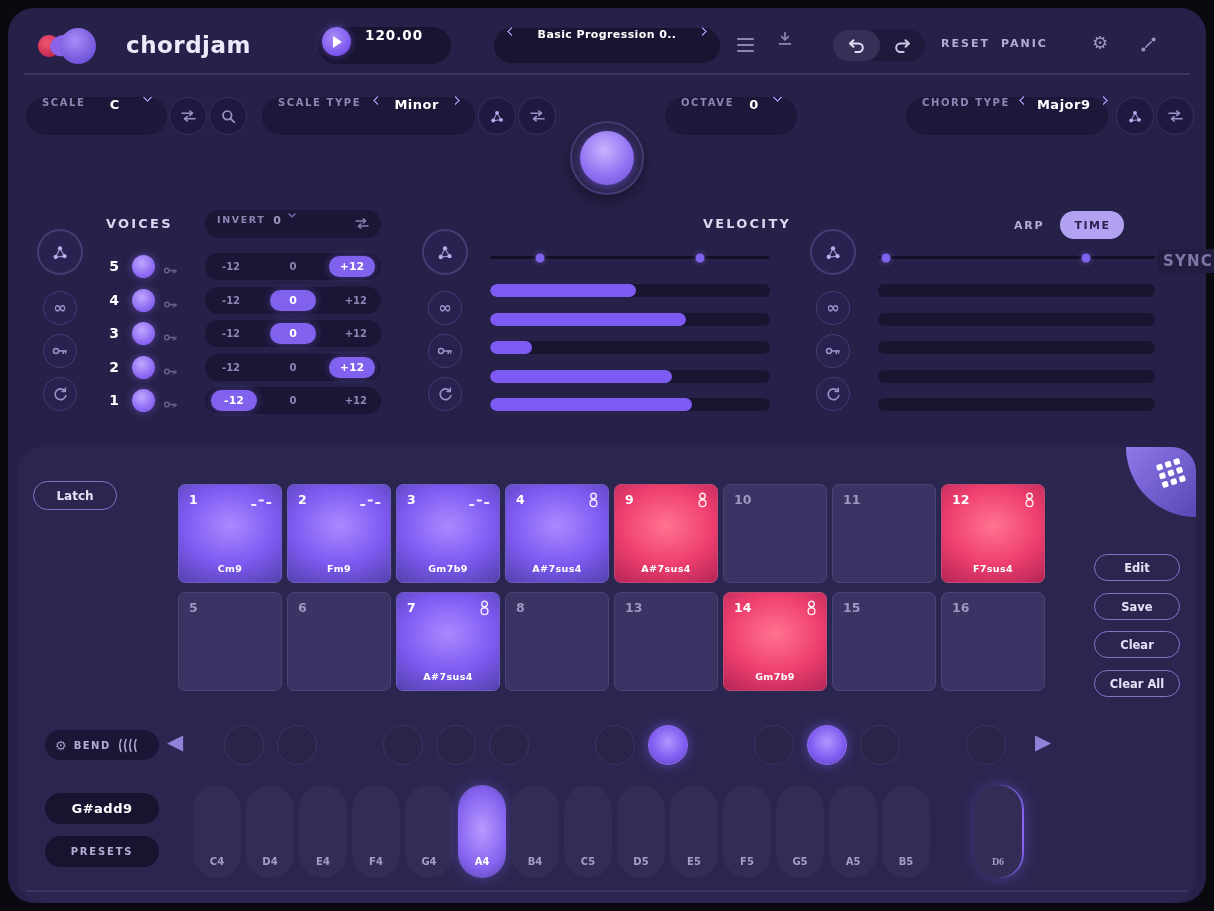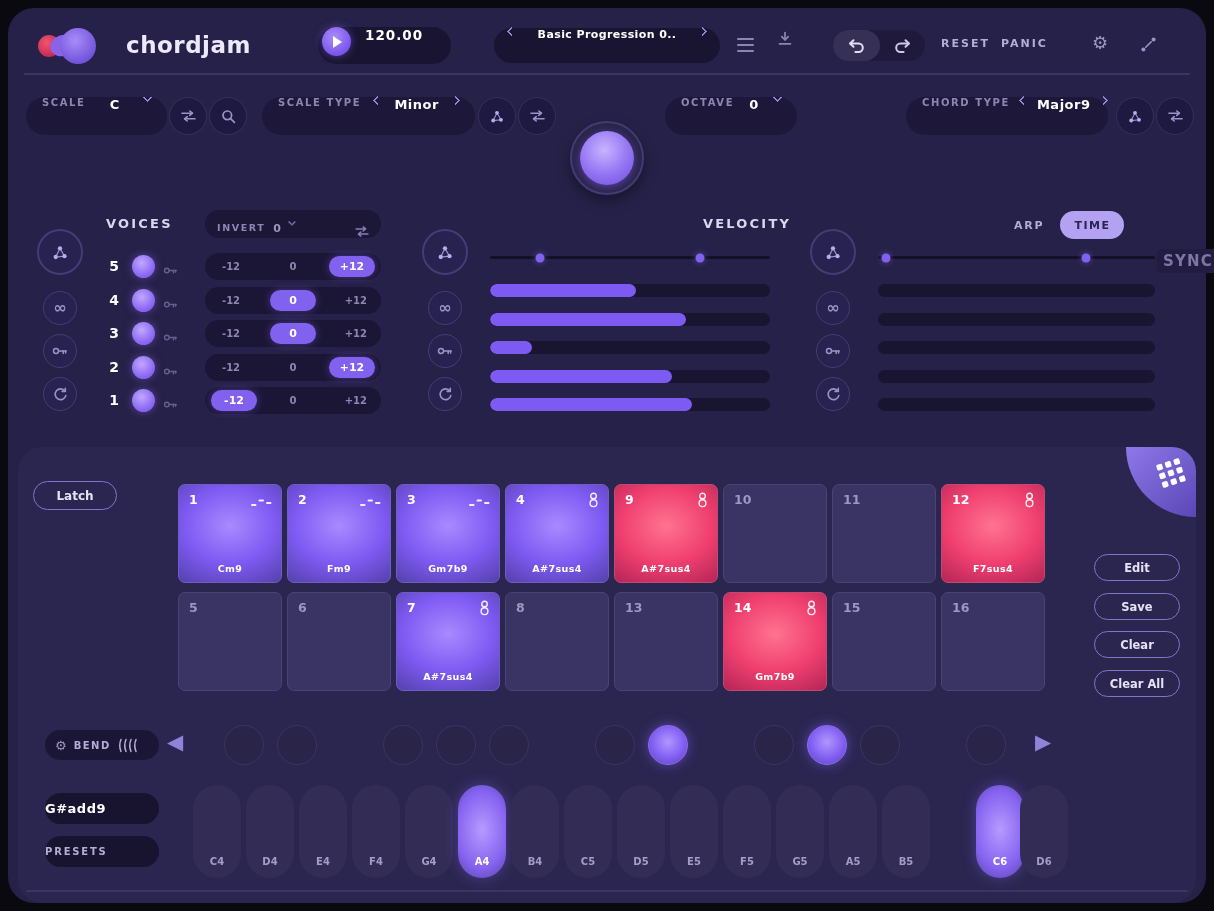--- a/index.html
+++ b/index.html
@@ -42,21 +42,21 @@
 
 .ctl{height:38px;background:#1d1839;padding:0 16px;justify-content:space-between;gap:10px}
 .cbtn{position:absolute;width:38px;height:38px;border-radius:50%;background:#1e1940;border:1px solid #36305c;display:flex;align-items:center;justify-content:center;cursor:pointer}
 .big-knob{position:absolute;left:570px;top:121px;width:74px;height:74px;border-radius:50%;background:#2a2449;border:2px solid #433c72;box-shadow:0 6px 14px rgba(0,0,0,.35);cursor:pointer}
 .big-knob .core{position:absolute;inset:8px;border-radius:50%;background:radial-gradient(circle at 45% 35%,#c8b4ff 0%,#9273f2 55%,#6d4fd8 100%);box-shadow:0 2px 10px rgba(122,90,240,.55)}
 
 .sec-title{position:absolute;font-size:13px;font-weight:bold;letter-spacing:2.2px;color:#dcd7ef}
 .pbtn{position:absolute;width:34px;height:34px;border-radius:50%;background:#272250;border:1.5px solid #443d74;display:flex;align-items:center;justify-content:center;cursor:pointer}
 .pbtn.lg{width:46px;height:46px;border-width:2px}
 .inf{font-size:16px;font-weight:bold;color:#9b93c8;line-height:1}
-.invert-pill{left:205px;top:210px;width:176px;height:28px;background:#1c1737;padding:12px 12px;gap:8px}
+.invert-pill{left:205px;top:210px;width:176px;height:28px;background:#1c1737;padding:4px 12px;gap:8px}
 .invert-pill .sh{margin-left:auto;opacity:.85}
 .vrow{position:absolute;left:0;width:385px;height:27px}
 .vnum{position:absolute;left:104px;width:20px;text-align:center;font-size:14px;font-weight:bold;color:#fff;line-height:27px}
 .vtoggle{position:absolute;left:132px;top:2px;width:23px;height:23px;border-radius:50%;background:radial-gradient(circle at 42% 35%,#c0a8ff,#8a66f2 65%,#7451e0);box-shadow:0 0 8px rgba(138,102,242,.5);cursor:pointer}
 .keyicon{position:absolute;left:163px;top:8px;opacity:.55;cursor:pointer}
 .vslider{position:absolute;left:205px;top:0;width:176px;height:27px;background:#1b1636;border-radius:14px;cursor:pointer}
 .s-min,.s-mid,.s-max{position:absolute;top:0;line-height:27px;font-size:10px;font-weight:bold;color:#8d86b5}
 .s-min{left:17px}.s-mid{left:50%;transform:translateX(-50%)}.s-max{right:14px}
 .s-active{position:absolute;top:3px;width:46px;height:21px;border-radius:11px;background:#8162ee;color:#fff;font-size:11px;font-weight:bold;text-align:center;line-height:21px;box-shadow:0 0 8px rgba(129,98,238,.45)}
 .s-active.pos-min{left:6px}.s-active.pos-mid{left:50%;transform:translateX(-50%)}.s-active.pos-max{right:6px}
@@ -79,21 +79,21 @@
 .pad.purple{background:radial-gradient(120px 100px at 50% 42%,#a98aff 0%,#7e5af2 38%,#5240a8 72%,#363061 100%);border-color:#6f5cc4}
 .pad.red{background:radial-gradient(120px 100px at 50% 42%,#ff7390 0%,#ef3f6f 38%,#b02455 72%,#5f2150 100%);border-color:#c04a74}
 .pad-num{position:absolute;left:10px;top:7px;font-size:12.5px;font-weight:bold;color:#9d97c2}
 .pad.purple .pad-num,.pad.red .pad-num{color:#fff}
 .pad-icon{position:absolute;right:9px;top:7px}
 .pad-chord{position:absolute;left:0;right:0;bottom:8px;text-align:center;font-size:9.5px;font-weight:bold;color:#fff;letter-spacing:.4px}
 .bend-pill{position:absolute;left:27px;top:283px;width:114px;height:30px;background:#1b1636;border-radius:15px;display:flex;align-items:center;gap:7px;padding:0 10px;cursor:pointer}
 .bend-pill .g{font-size:13px;color:#9d97c0;line-height:1}
 .bend-lbl{font-size:10px;font-weight:bold;letter-spacing:1.5px;color:#b4aed6}
 .scroll-arrow{position:absolute;top:285px;font-size:21px;color:#8f82d8;cursor:pointer;line-height:1}
-.dark-pill{position:absolute;left:27px;width:114px;height:31px;background:#18132f;border-radius:16px;display:flex;align-items:center;justify-content:flex-start;cursor:pointer}
+.dark-pill{position:absolute;left:27px;width:114px;height:31px;background:#18132f;border-radius:16px;display:flex;align-items:center;justify-content:center;cursor:pointer}
 .chord-display{font-size:13px;font-weight:bold;color:#fff;letter-spacing:.5px}
 .presets-lbl{font-size:10px;font-weight:bold;letter-spacing:1.8px;color:#b4aed6}
 .key{position:absolute;top:338px;width:48px;height:93px;border-radius:24px;background:#332d56;cursor:pointer}
 .key.active{background:radial-gradient(46px 70px at 50% 48%,#b79aff 0%,#8563f0 55%,#4f4198 90%,#3a3468 100%);box-shadow:0 0 14px rgba(133,99,240,.4)}
 .key-label{position:absolute;left:0;right:0;bottom:11px;text-align:center;font-size:10px;font-weight:bold;color:#a49dc9}
 .key.active .key-label{color:#fff}
 .wheel{position:absolute;top:278px;width:40px;height:40px;border-radius:50%;background:#2a2448;border:1px solid #3a3462;cursor:pointer}
 .wheel.active{background:radial-gradient(circle at 50% 42%,#b195ff 0%,#7d5bf0 60%,#5a46a5 100%);border-color:#8b6cf0;box-shadow:0 0 12px rgba(130,95,245,.55)}
 </style>
 </head>
@@ -648,21 +648,21 @@
       </div>
       <div class="key" style="left: 811px;">
         <span class="key-label">A5</span>
       </div>
       <div class="key" style="left: 864px;">
         <span class="key-label">B5</span>
       </div>
       <div class="key active" style="left: 917px; margin-left: 41px;">
         <span class="key-label">C6</span>
       </div>
-      <div class="key" style="left: 1002px;">
+      <div class="key" style="left: 956px; font-family: Liberation Serif, serif;">
         <span class="key-label">D6</span>
       </div>
       <div class="wheel" style="left: 205.5px;"></div>
       <div class="wheel" style="left: 258.5px;"></div>
       <div class="wheel" style="left: 364.5px;"></div>
       <div class="wheel" style="left: 417.5px;"></div>
       <div class="wheel" style="left: 470.5px;"></div>
       <div class="wheel" style="left: 576.5px;"></div>
       <div class="wheel active" style="left: 629.5px;"></div>
       <div class="wheel" style="left: 735.5px;"></div>

